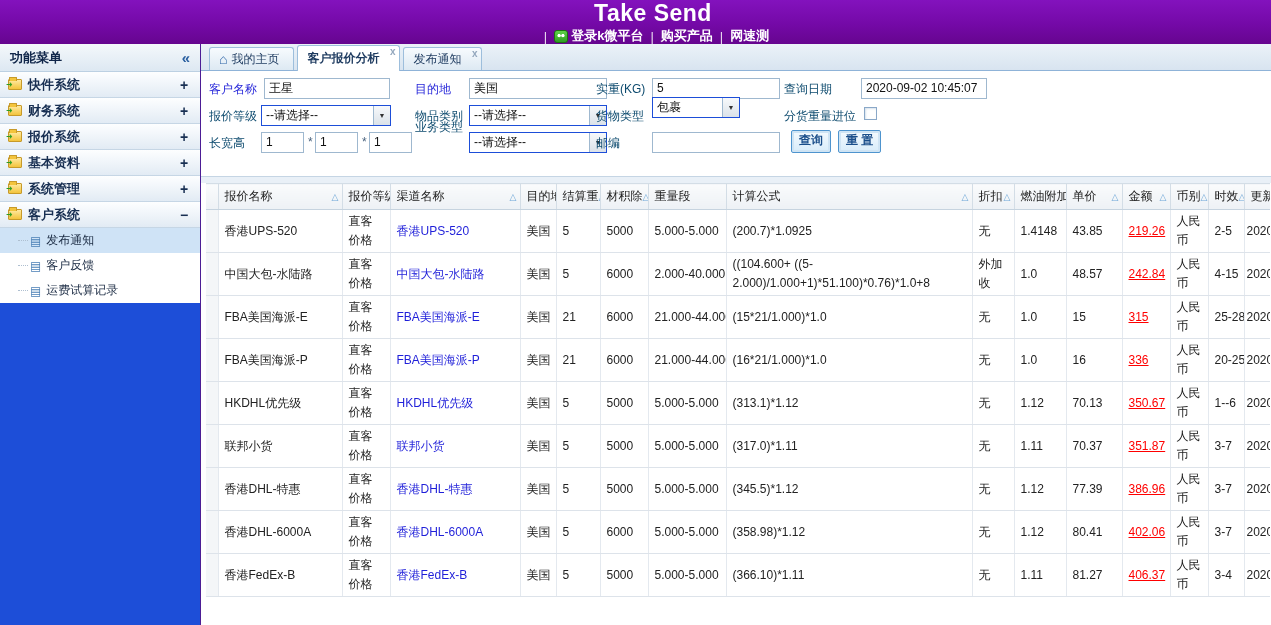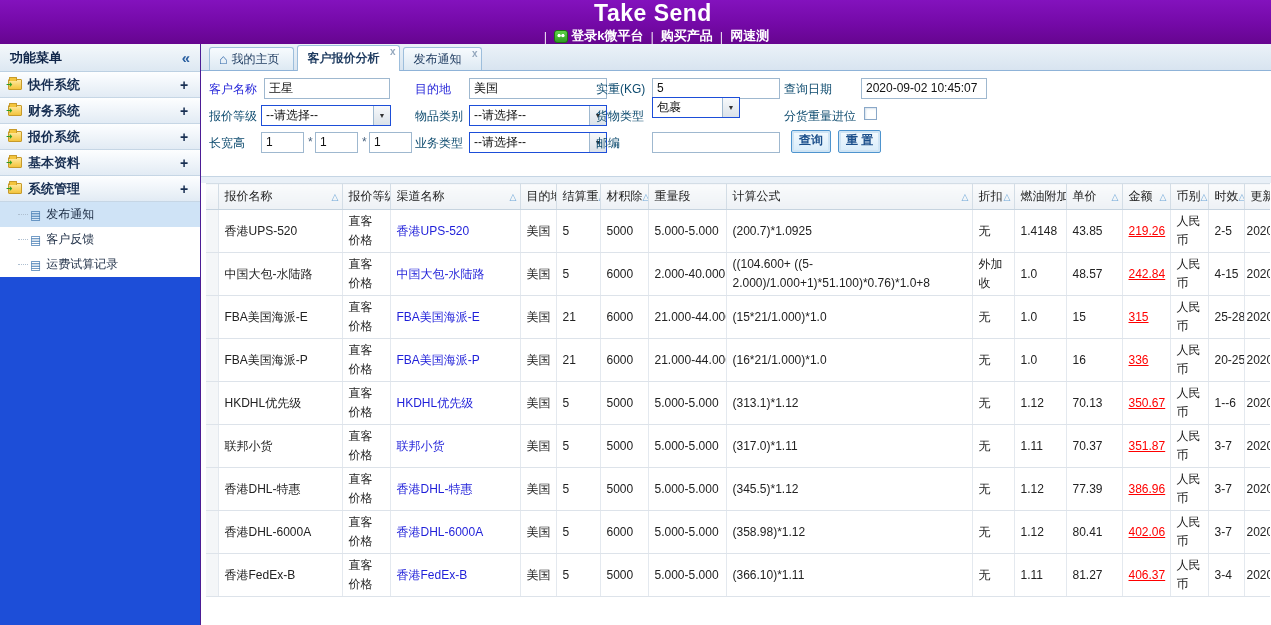--- a/index.html
+++ b/index.html
@@ -135,20 +135,25 @@
         <div class="m-item">
           <span class="folder-ico"></span>
           <span class="lbl">基本资料</span>
           <span class="tog">+</span>
         </div>
         <div class="m-item">
           <span class="folder-ico"></span>
           <span class="lbl">系统管理</span>
           <span class="tog">+</span>
         </div>
+        <div class="m-item">
+          <span class="folder-ico"></span>
+          <span class="lbl">客户系统</span>
+          <span class="tog">−</span>
+        </div>
         <div class="sub-item sel">
           <span class="tree"></span>
           <span class="grid-ico">▤</span>
           <span>发布通知</span>
         </div>
         <div class="sub-item">
           <span class="tree"></span>
           <span class="grid-ico">▤</span>
           <span>客户反馈</span>
         </div>
@@ -204,21 +209,21 @@
         </span>
       <span class="flabel" style="left:583px;top:37px">分货重量进位</span>
       <span class="chk" style="left:663px;top:36px"></span>
 
       <span class="flabel" style="left:8px;top:64px">长宽高</span>
       <span class="tbox" style="left:60px;top:61px;width:43px">1</span>
       <span class="star" style="left:107px;top:64px">*</span>
       <span class="tbox" style="left:114px;top:61px;width:43px">1</span>
       <span class="star" style="left:161px;top:64px">*</span>
       <span class="tbox" style="left:168px;top:61px;width:43px">1</span>
-      <span class="flabel" style="left:214px;top:64px">业务类型</span>
+      <span class="flabel" style="left:214px;top:48px">业务类型</span>
       <span class="selbox" style="left:268px;top:61px;width:138px">
           <span class="sv">--请选择--</span>
           <span class="sb"></span>
         </span>
       <span class="flabel" style="left:395px;top:64px">邮编</span>
       <span class="tbox" style="left:451px;top:61px;width:128px"></span>
       <span class="fbtn" style="left:590px;top:59px">查询</span>
       <span class="fbtn" style="left:637px;top:59px">重 置</span>
     </div>
 

